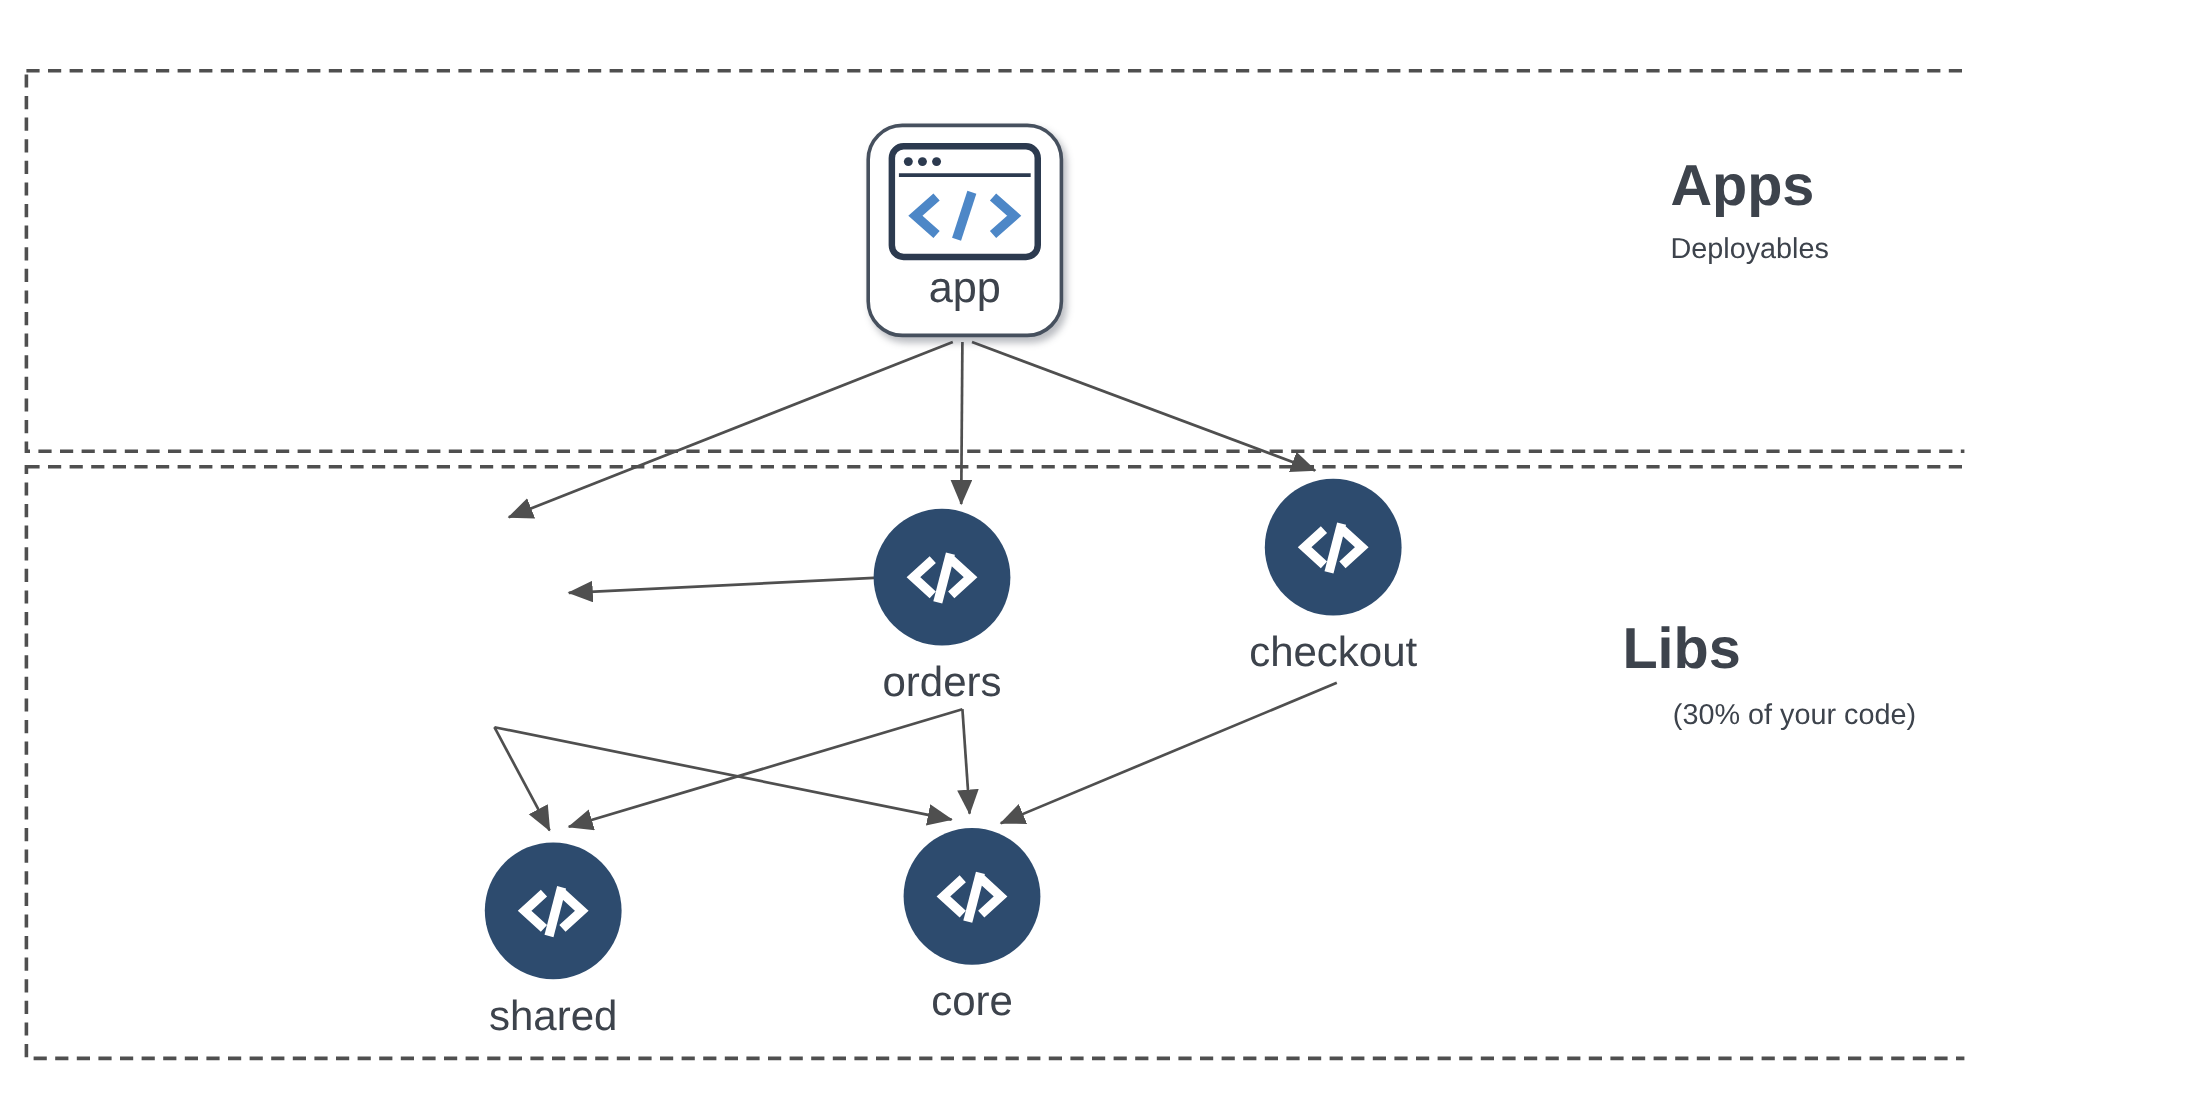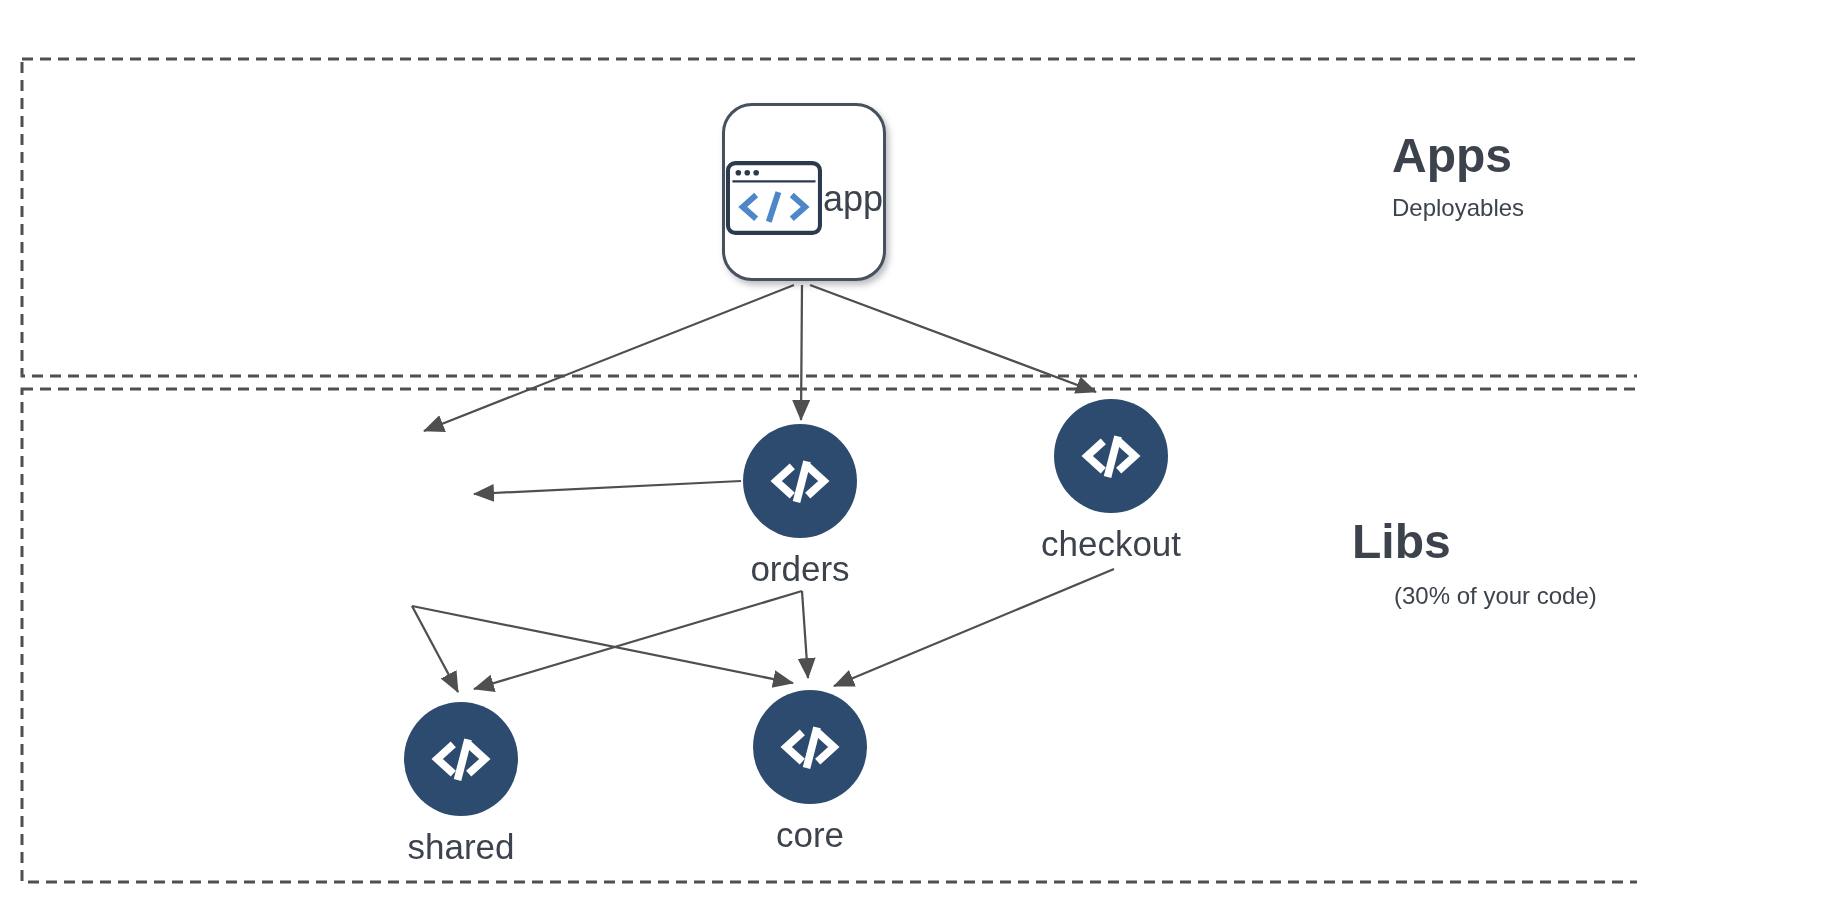--- a/index.html
+++ b/index.html
@@ -41,21 +41,21 @@
   
   .app-node{
     position:absolute;
     left:722px;top:103px;
     width:164px;height:178px;
     background:#ffffff;
     border:3px solid #46505e;
     border-radius:30px;
     box-shadow:3px 4px 6px rgba(60,66,80,0.35);
     display:flex;
-    flex-direction:row;
+    flex-direction:column;
     align-items:center;
     justify-content:flex-start;
     box-sizing:border-box;
     padding-top:12px;
   }
   .browser-icon{width:130px;height:100px;display:block;}
   .node-label{
     font-size:35px;
     color:var(--text);
     white-space:nowrap;
@@ -139,21 +139,21 @@
       <circle cx="42" cy="17" r="3.8" fill="#2c3a4f"></circle>
       <line x1="10" y1="28.5" x2="122" y2="28.5" stroke="#2c3a4f" stroke-width="3"></line>
       <polyline points="42,47 24,63 42,79" fill="none" stroke="#4d87c7" stroke-width="8"></polyline>
       <line x1="72" y1="43" x2="59" y2="83" stroke="#4d87c7" stroke-width="8"></line>
       <polyline points="90,47 108,63 90,79" fill="none" stroke="#4d87c7" stroke-width="8"></polyline>
     </svg>
     <div class="node-label app-label">app</div>
   </div>
 
 
-  <div class="lib-node" style="left:743px;top:424px">
+  <div class="lib-node" style="left:728px;top:424px">
     <div class="lib-circle">
       <svg class="code-glyph" viewBox="0 0 100 100" xmlns="http://www.w3.org/2000/svg">
         <polyline points="39,29 16,50 39,71" fill="none" stroke="#ffffff" stroke-width="11"></polyline>
         <line x1="60" y1="22" x2="45" y2="80" stroke="#ffffff" stroke-width="11"></line>
         <polyline points="61,29 84,50 61,71" fill="none" stroke="#ffffff" stroke-width="11"></polyline>
       </svg>
     </div>
     <div class="node-label lib-label">orders</div>
   </div>
 

